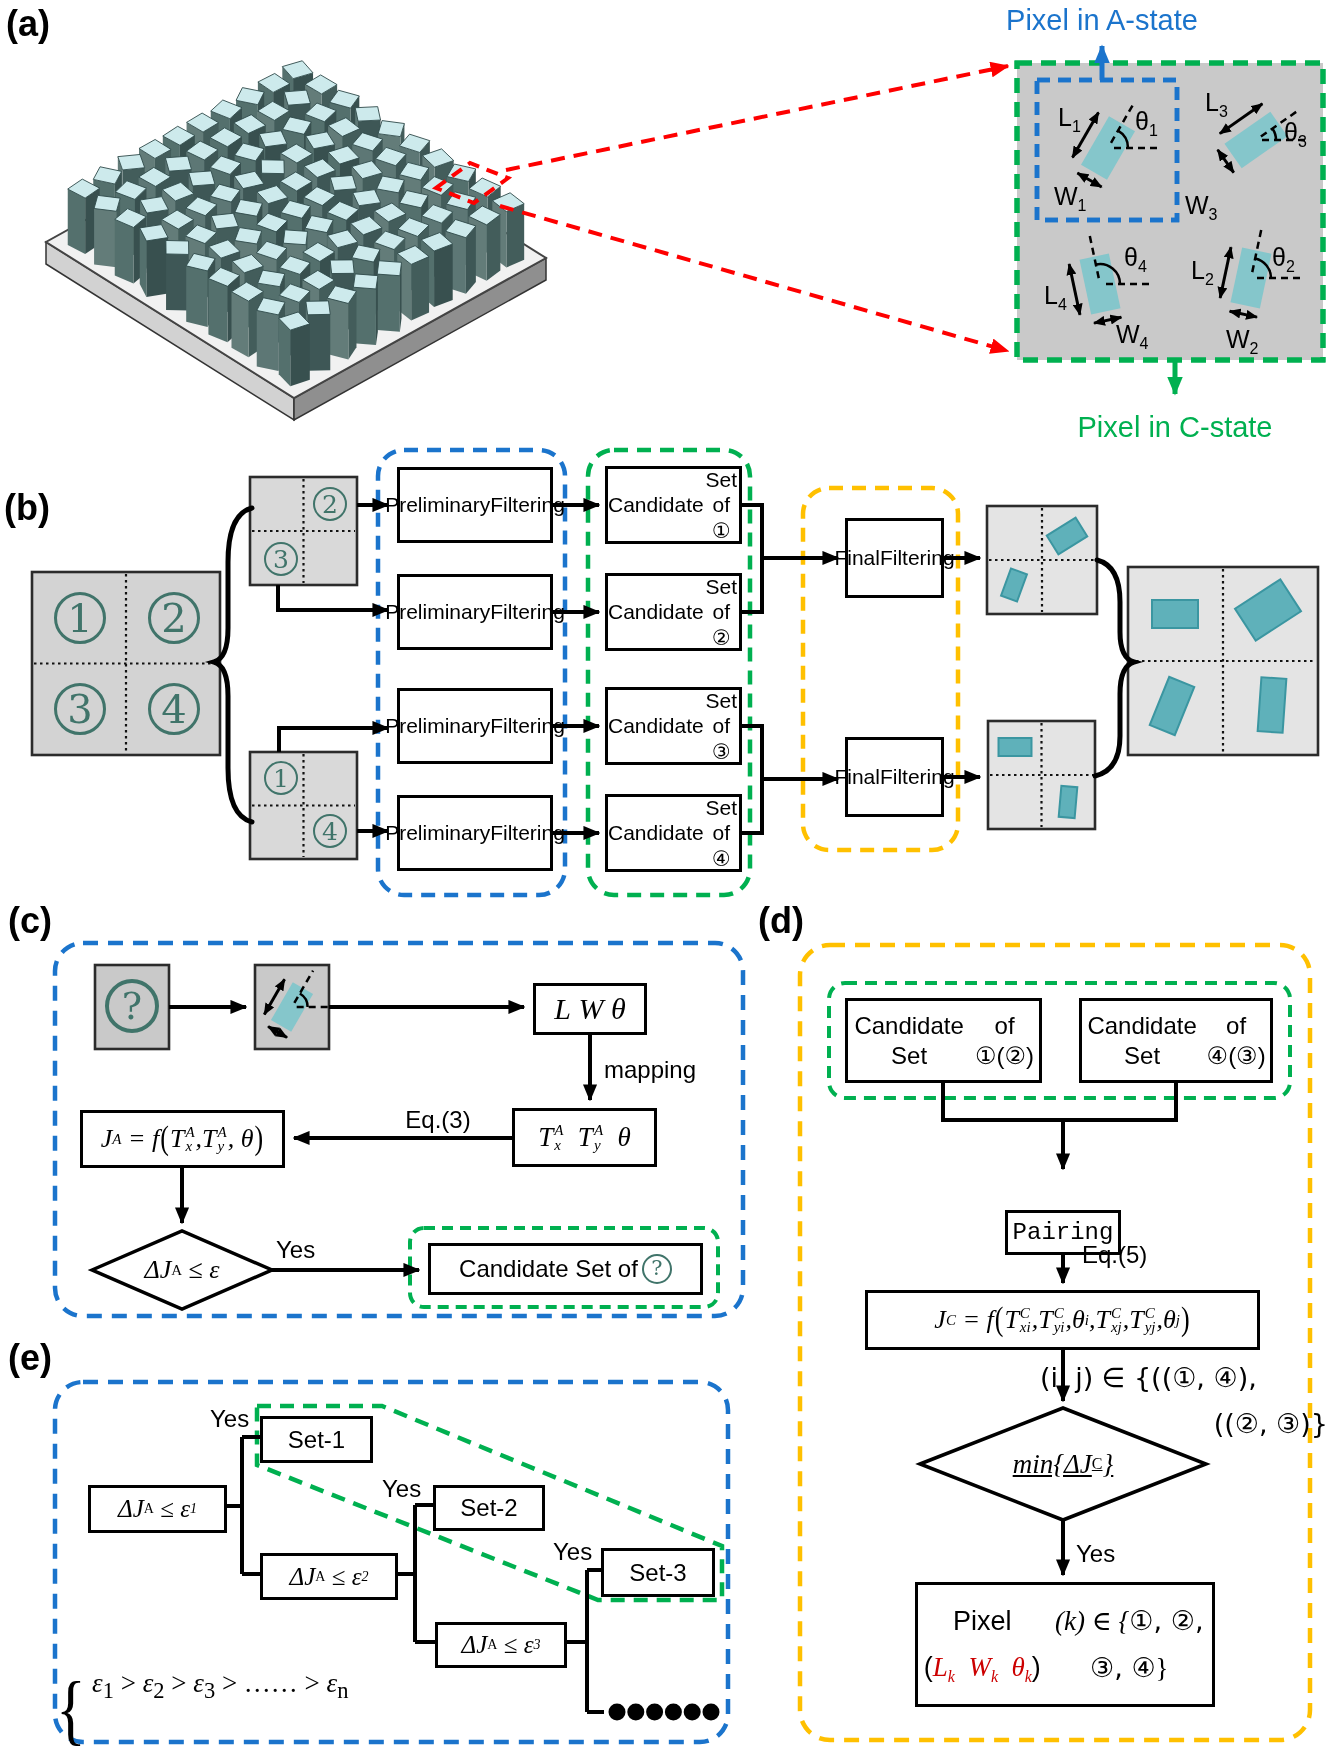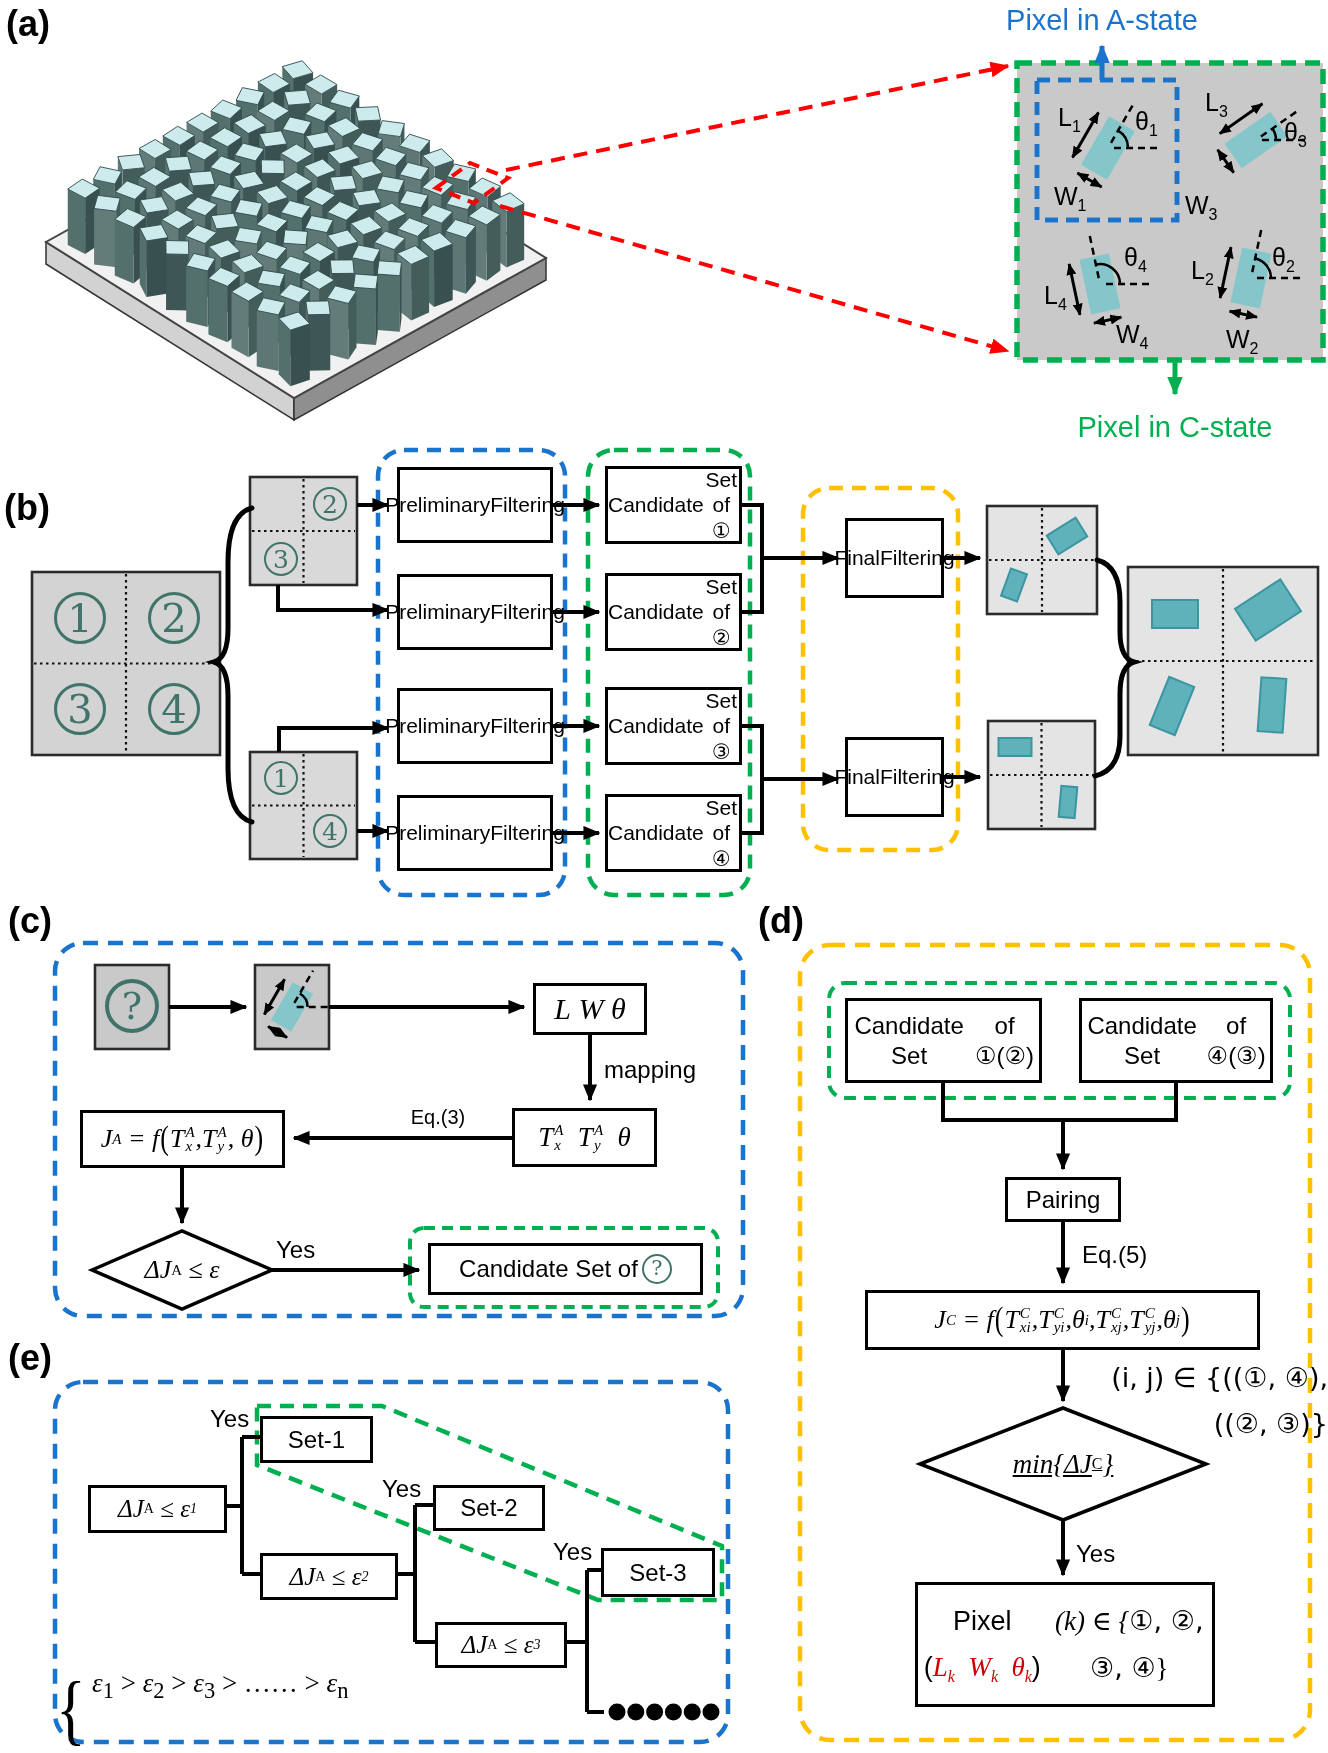--- a/index.html
+++ b/index.html
@@ -775,21 +775,21 @@
 <div class="cc" style="left:105px;top:979px;width:54px;height:54px;border-width:4px;font-size:38px;">?</div>
 
 <div class="fbox" style="left:533px;top:983px;width:108px;height:46px;font-size:30px;"><span>L</span>&nbsp;<span>W</span>&nbsp;<span>θ</span></div>
 <div class="txt" style="left:604px;top:1056px;font-size:24px;">mapping</div>
 
 <div class="fbox" style="left:512px;top:1108px;width:139px;height:53px;font-size:27px;">
   <span>T</span><span class="ss"><span>A</span><span>x</span></span>&nbsp;
   <span>T</span><span class="ss"><span>A</span><span>y</span></span>&nbsp;
   <span>θ</span>
 </div>
-<div class="txt" style="left:396px;top:1106px;width:84px;text-align:center;font-size:20px;">Eq.(3)</div>
+<div class="txt" style="left:396px;top:1106px;width:84px;text-align:center;font-size:24px;">Eq.(3)</div>
 
 <div class="fbox" style="left:80px;top:1110px;width:199px;height:52px;font-size:26px;">
   <span>J</span><sub style="font-size:15px;">A</sub><span> = f</span><span class="bigp">(</span><span>T</span><span class="ss"><span>A</span><span>x</span></span><span>,</span><span>T</span><span class="ss"><span>A</span><span>y</span></span><span>,</span>&nbsp;<span>θ</span><span class="bigp">)</span>
 </div>
 
 <div class="dm" style="left:92px;top:1231px;width:180px;height:78px;"><span>ΔJ</span><sub style="font-size:15px;font-style:normal;">A</sub><span> ≤ ε</span></div>
 <div class="txt" style="left:276px;top:1236px;font-size:24px;">Yes</div>
 
 <div class="wbox" style="left:428px;top:1243px;width:269px;height:46px;flex-direction:row;gap:4px;font-size:24px;">
   <span>Candidate Set of</span>
@@ -800,30 +800,30 @@
 
 <div class="wbox" style="left:845px;top:998px;width:191px;height:79px;font-size:24px;">
       <span>Candidate Set</span>
       <span>of ①(②)</span>
     </div>
 <div class="wbox" style="left:1079px;top:998px;width:188px;height:79px;font-size:24px;">
       <span>Candidate Set</span>
       <span>of ④(③)</span>
     </div>
 
-<div class="wbox" style="left:1005px;top:1177px;width:110px;height:39px;font-size:24px;">
+<div class="wbox" style="left:1005px;top:1210px;width:110px;height:39px;font-size:24px;font-family:Liberation Mono, monospace;">
       <span>Pairing</span>
     </div>
 <div class="txt" style="left:1082px;top:1241px;font-size:24px;">Eq.(5)</div>
 
 <div class="fbox" style="left:865px;top:1290px;width:389px;height:54px;font-size:26px;">
   <span>J</span><sub style="font-size:15px;">C</sub><span> = f</span><span class="bigp">(</span><span>T</span><span class="ss"><span>C</span><span>xi</span></span><span>,</span><span>T</span><span class="ss"><span>C</span><span>yi</span></span><span>,</span><span>θ</span><sub style="font-size:15px;">i</sub><span>,</span><span>T</span><span class="ss"><span>C</span><span>xj</span></span><span>,</span><span>T</span><span class="ss"><span>C</span><span>yj</span></span><span>,</span><span>θ</span><sub style="font-size:15px;">j</sub><span class="bigp">)</span>
 </div>
 
-<div class="txt srf it" style="left:1040px;top:1362px;width:288px;text-align:right;font-size:27px;"><span class="cnum">(i, j) ∈ {((①, ④),</span></div>
+<div class="txt srf it" style="left:1040px;top:1362px;width:288px;text-align:left;font-size:27px;"><span class="cnum">(i, j) ∈ {((①, ④),</span></div>
 <div class="txt srf it" style="left:1040px;top:1408px;width:288px;text-align:right;font-size:27px;"><span class="cnum">((②, ③)}</span></div>
 
 <div class="dm" style="left:920px;top:1425px;width:286px;height:78px;font-size:27px;text-decoration:underline;"><span>min{ΔJ</span><sub style="font-size:16px;font-style:normal;">C</sub><span>}</span></div>
 <div class="txt" style="left:1076px;top:1540px;font-size:24px;">Yes</div>
 
 <div class="wbox" style="left:915px;top:1582px;width:294px;height:119px;font-size:27px;line-height:1.7;">
   <span><span>Pixel (</span><span class="srf it" style="color:#cc0000;"><span>L</span><sub style="font-size:16px;">k</sub>&nbsp;&nbsp;<span>W</span><sub style="font-size:16px;">k</sub>&nbsp;&nbsp;<span>θ</span><sub style="font-size:16px;">k</sub></span><span>)</span></span>
   <span><span class="srf it">(k) ∈ {</span><span class="cnum">①, ②, ③, ④</span><span class="srf">}</span></span>
 </div>
 

